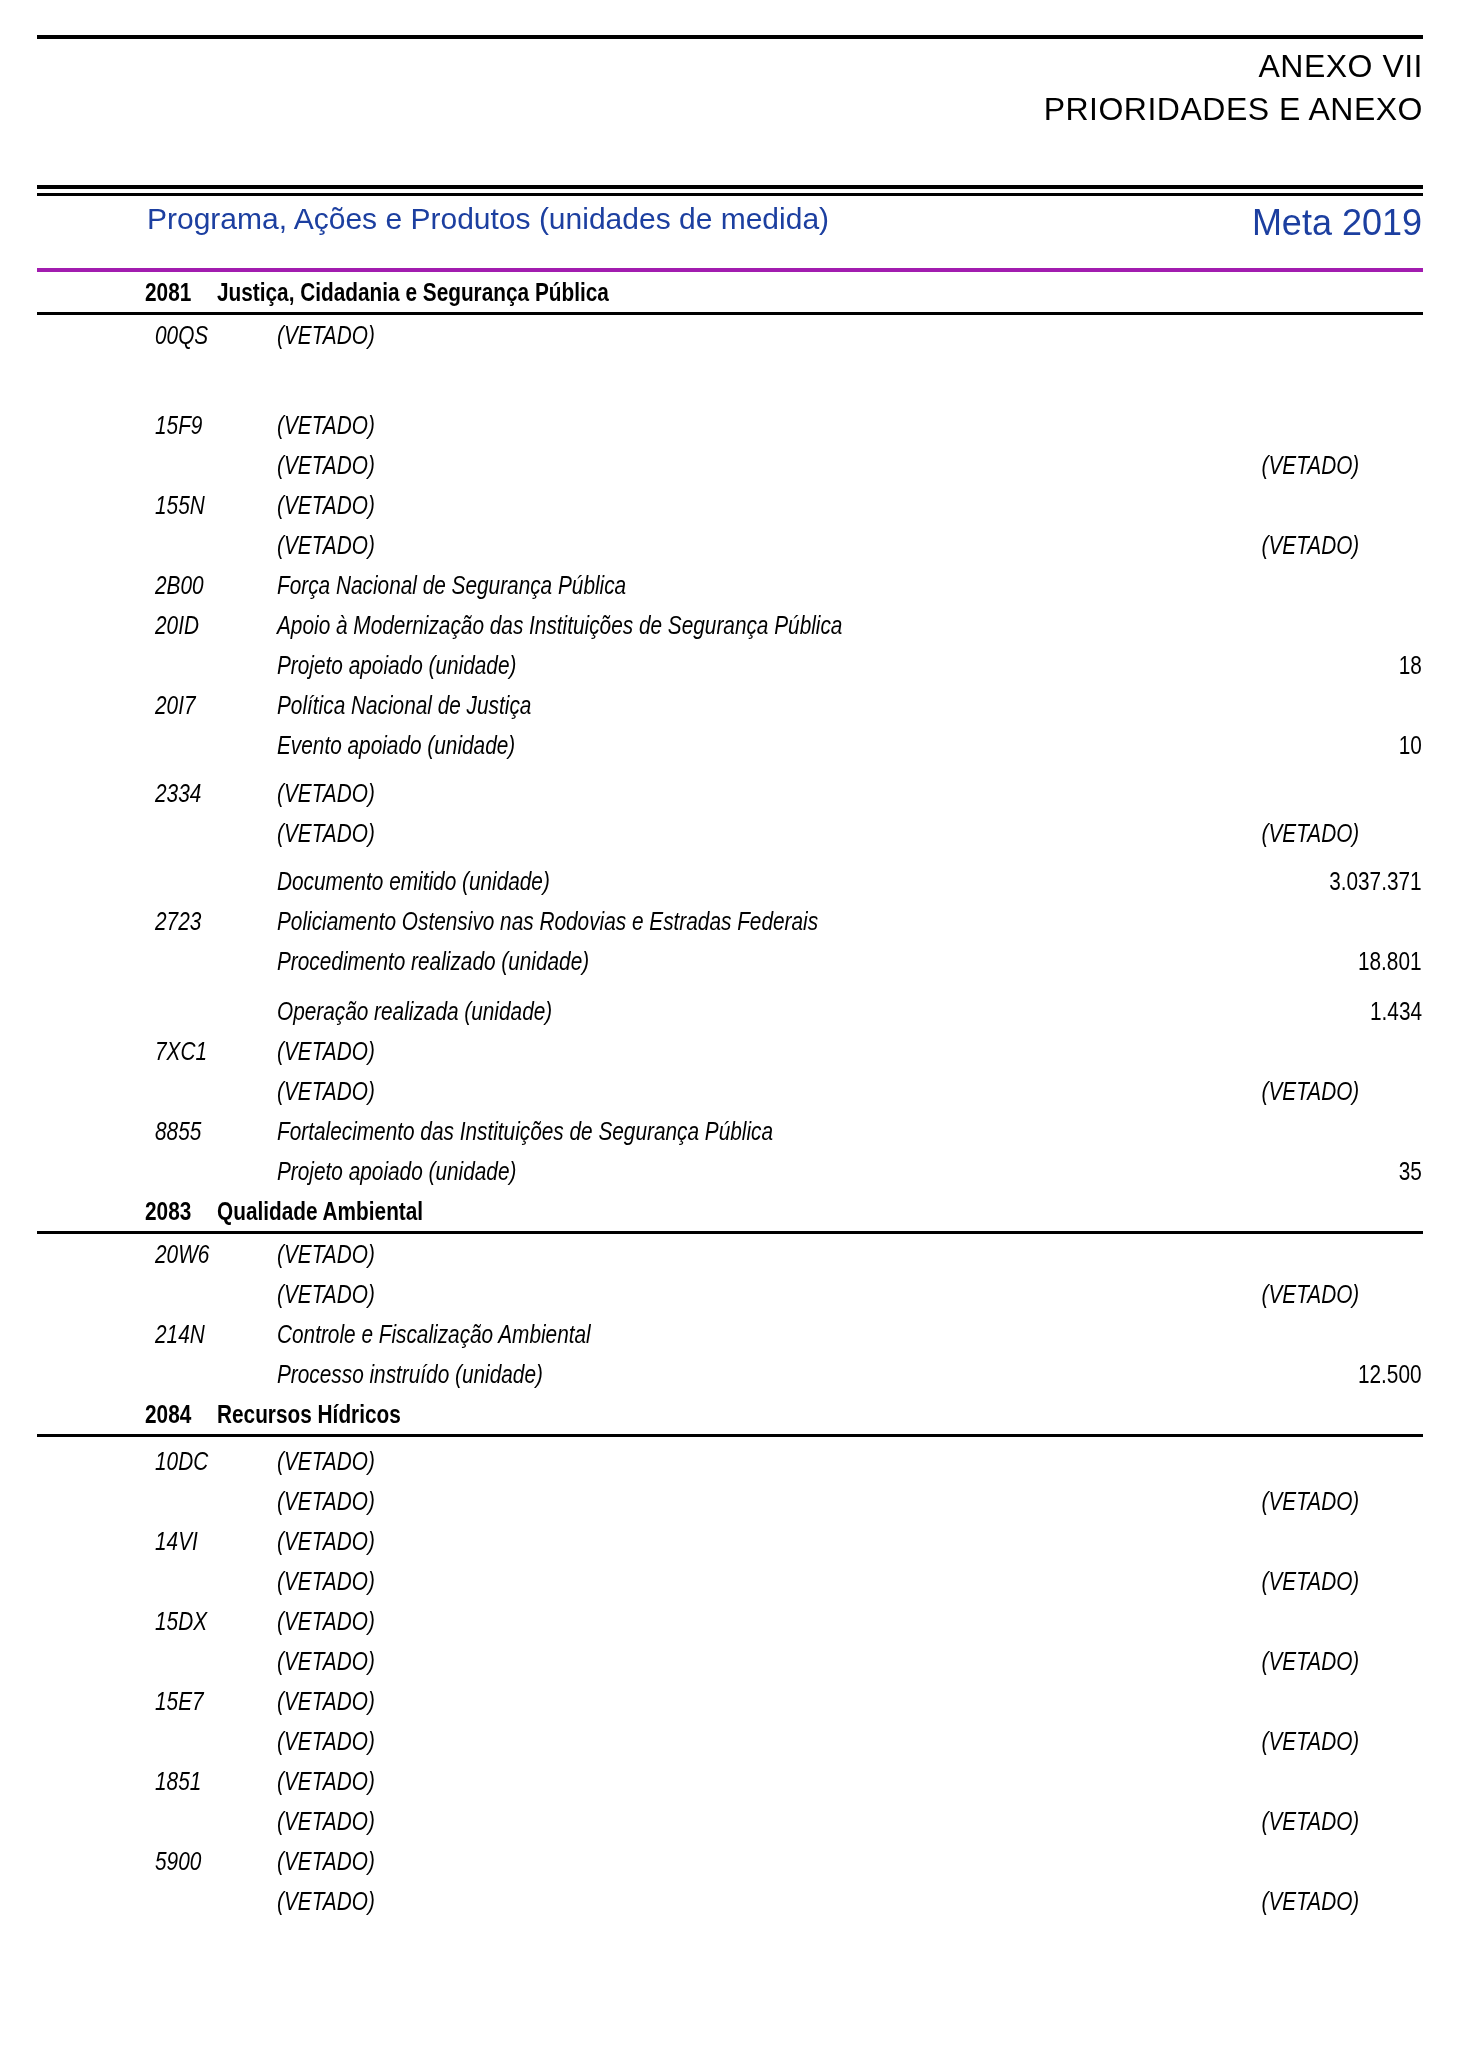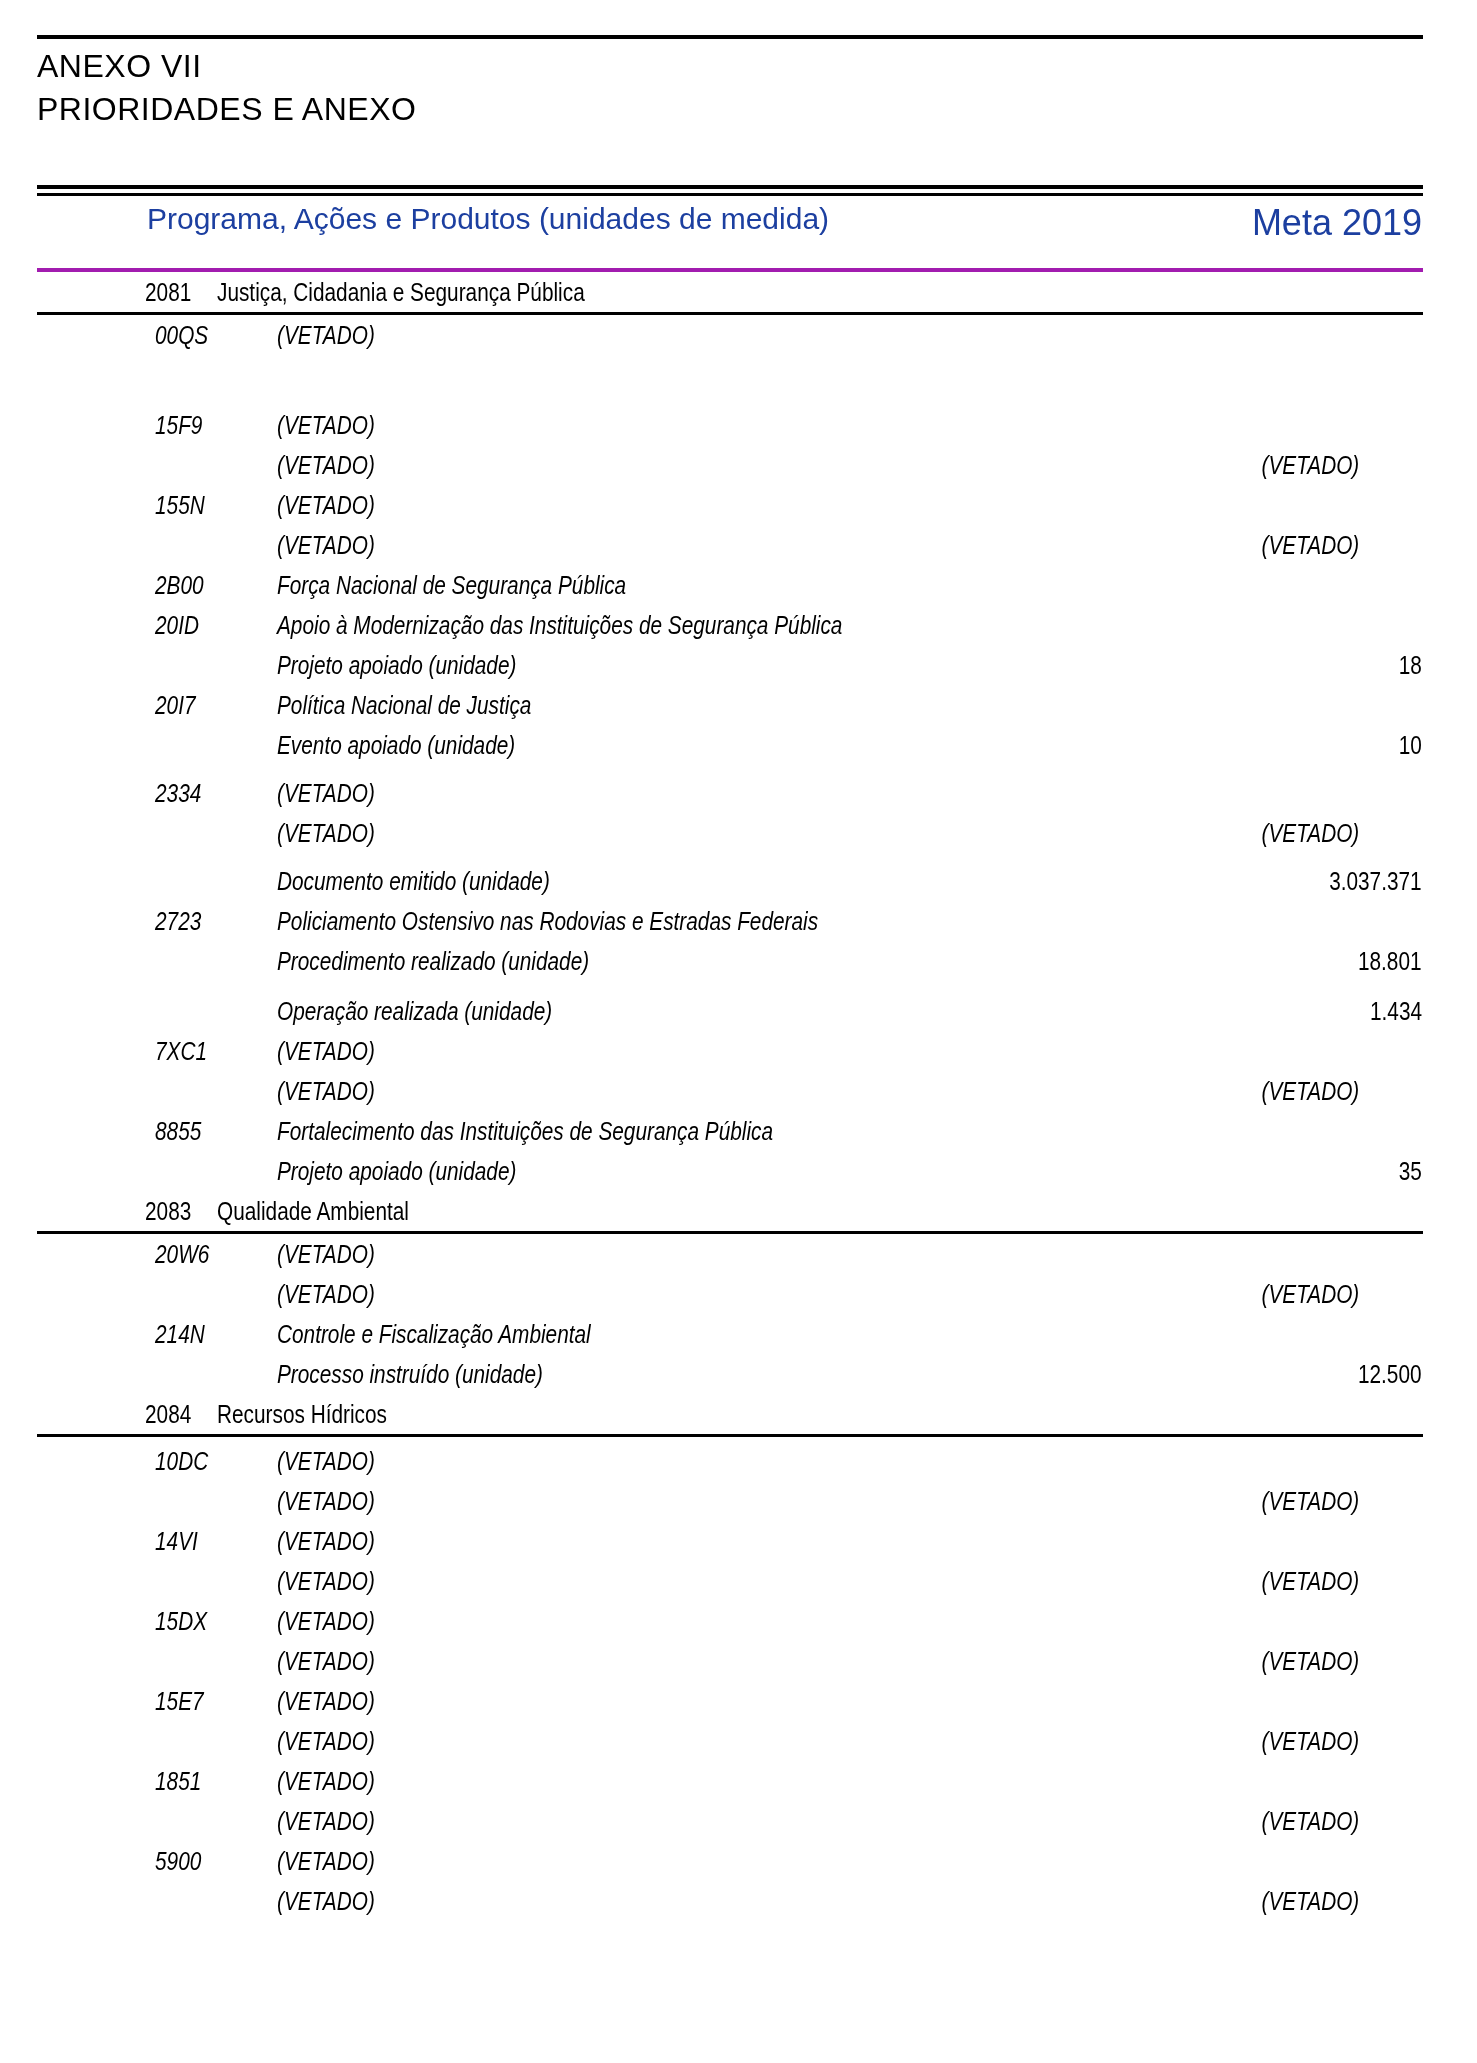--- a/index.html
+++ b/index.html
@@ -11,21 +11,21 @@
     color: #000;
     font-family: "Liberation Sans", "DejaVu Sans", sans-serif;
     overflow: hidden;
   }
   .content { margin-left: 37px; width: 1386px; }
 
   .top-rule { margin-top: 35px; height: 4px; background: #000; }
 
   .title-block {
     margin-top: 6px;
-    text-align: left;
+    text-align: right;
     font-size: 32px;
     line-height: 43px;
     letter-spacing: 0.5px;
   }
 
   .double-rule {
     margin-top: 54px;
     height: 4px;
     border-top: 4px solid #000;
     border-bottom: 3px solid #000;
@@ -35,21 +35,21 @@
   .col-header .hleft {
     position: absolute; left: 110px; top: 6px;
     font-size: 30px;
   }
   .col-header .hright {
     position: absolute; right: 1px; top: 6px;
     font-size: 36px;
   }
 
   .row { position: relative; height: 40px; line-height: 40px; font-size: 26px; }
-  .section-row { border-bottom: 3px solid #000; font-weight: normal; }
+  .section-row { border-bottom: 3px solid #000; font-weight: bold; }
 
   .row span { display: inline-block; white-space: nowrap; }
 
   .sec-code  { position: absolute; left: 108px; transform: scaleX(0.8); transform-origin: 0 50%; }
   .sec-title { position: absolute; left: 180px; transform: scaleX(0.8); transform-origin: 0 50%; }
 
   .code { position: absolute; left: 118px; font-style: italic; transform: scaleX(0.8); transform-origin: 0 50%; }
   .desc { position: absolute; left: 240px; font-style: italic; transform: scaleX(0.8); transform-origin: 0 50%; }
 
   .value {

